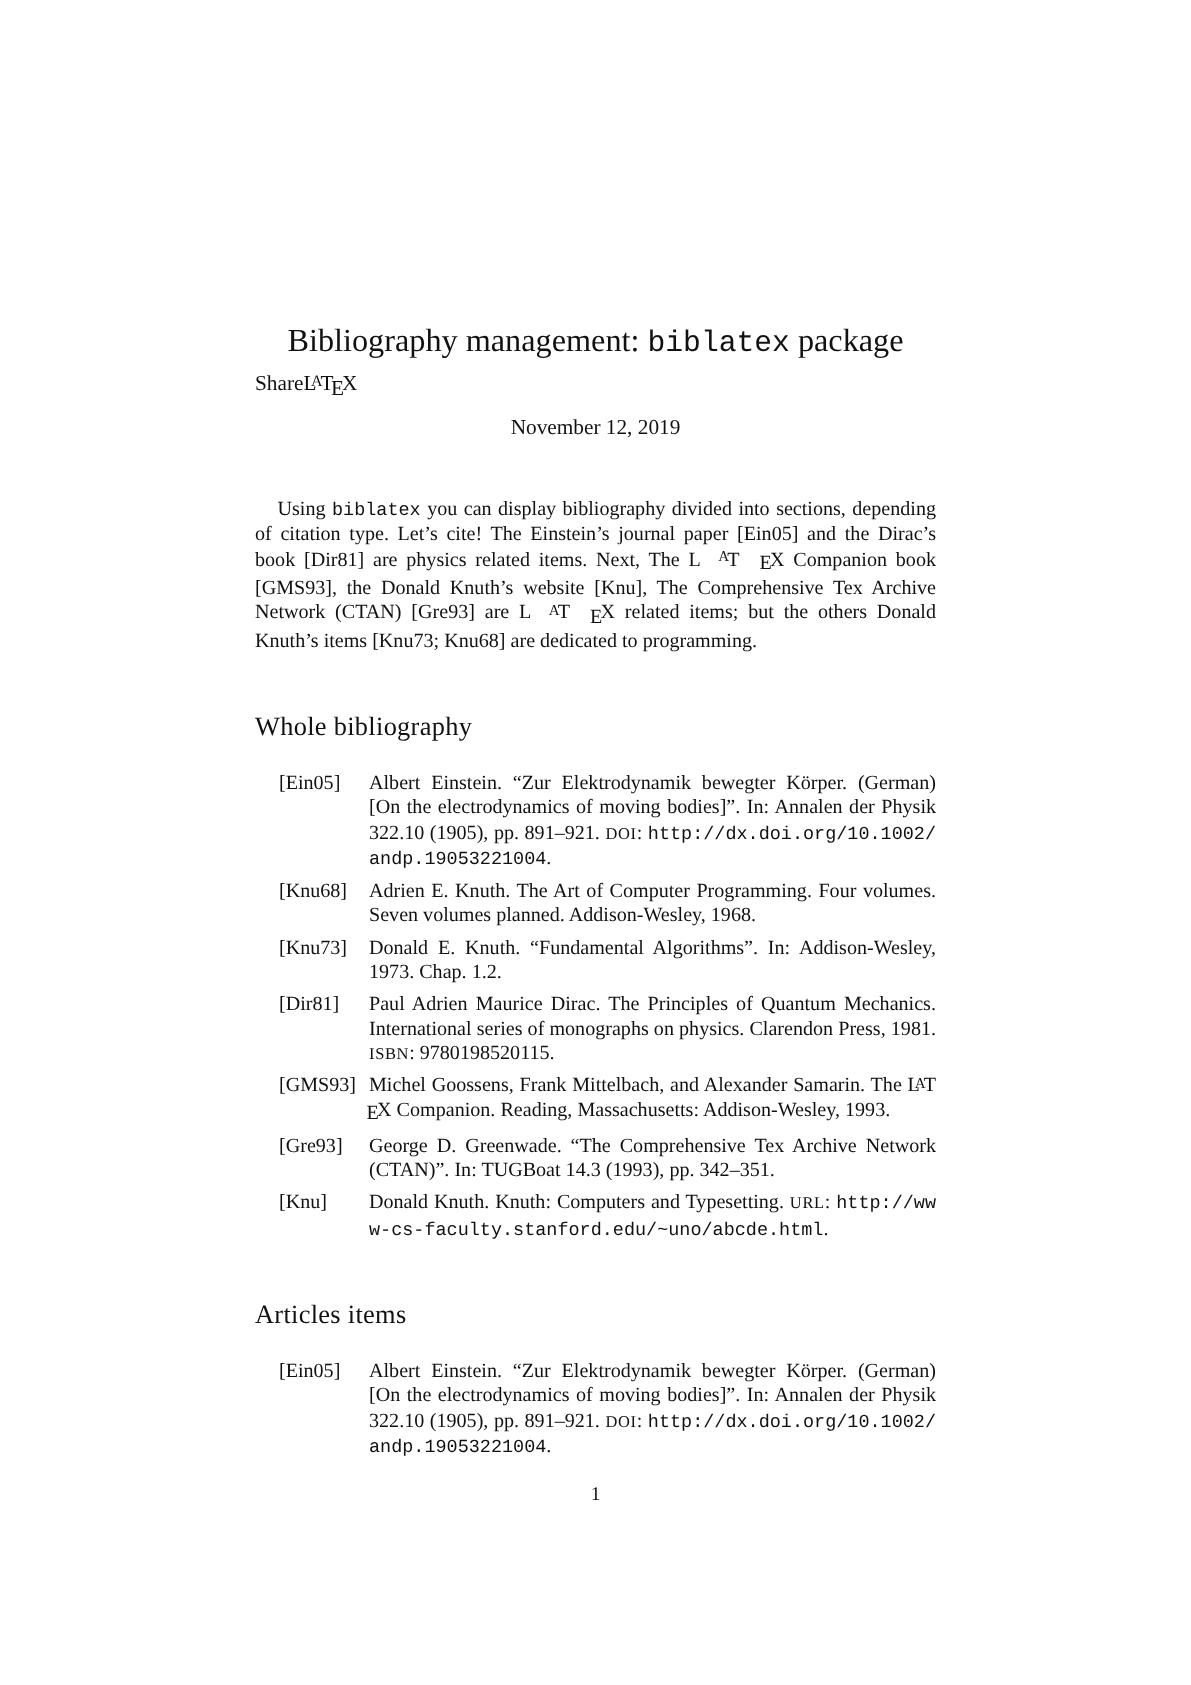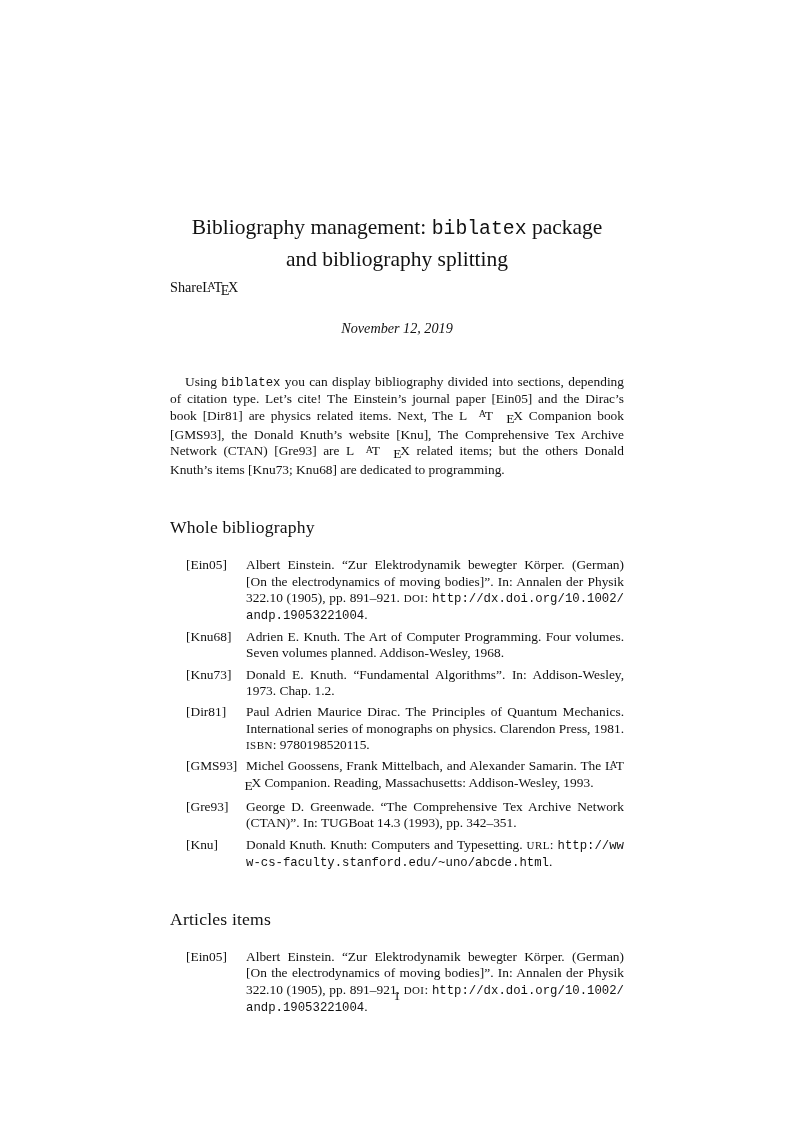--- a/index.html
+++ b/index.html
@@ -12,21 +12,21 @@
     color: #111111;
     font-family: "Liberation Serif", "DejaVu Serif", serif;
     font-size: 13.4px;
     line-height: 1.22;
     overflow: hidden;
     box-sizing: border-box;
     padding: 212px 170px 0 170px;
   }
   .title { text-align: center; font-size: 21.5px; line-height: 1.45; }
   .author { text-align: left; font-size: 14.2px; margin-top: 4px; }
-  .date   { text-align: center; font-size: 14.2px; margin-top: 21px; font-style: italic; }
+  .date   { text-align: center; font-size: 14.2px; margin-top: 9px; }
   .intro {
     margin: 37px 0 0 0;
     text-align: justify;
     text-indent: 15px;
     hyphens: auto;
   }
   h2.section-title {
     font-size: 17.6px;
     font-weight: normal;
     margin: 38px 0 19px 0;
@@ -51,21 +51,20 @@
   .lx-a { display: inline-block; font-size: 0.75em; vertical-align: 0.26em; margin-left: -0.34em; margin-right: -0.13em; }
   .lx-e { display: inline-block; vertical-align: -0.21em; margin-left: -0.12em; margin-right: -0.09em; }
 </style>
 </head>
 <body>
 
 <div class="page">
 
   <div class="title">
     <div><span>Bibliography management: </span><span class="m">biblatex</span><span> package</span></div>
-    <div>and bibliography splitting</div>
   </div>
 
   <div class="author"><span>Share</span><span>L<span class="lx-a">A</span>T<span class="lx-e">E</span>X</span></div>
 
   <div class="date">November 12, 2019</div>
 
   <p class="intro"><span>Using </span><span class="m">biblatex</span><span> you can display bibliography divided into sections, depending of citation type. Let’s cite! The Einstein’s journal paper [Ein05] and the Dirac’s book [Dir81] are physics related items. Next, </span><span class="i">The </span><span class="i">L<span class="lx-a">A</span>T<span class="lx-e">E</span>X</span><span class="i"> Companion</span><span> book [GMS93], the Donald Knuth’s website [Knu], </span><span class="i">The Comprehensive Tex Archive Network</span><span> (CTAN) [Gre93] are </span><span>L<span class="lx-a">A</span>T<span class="lx-e">E</span>X</span><span> related items; but the others Donald Knuth’s items [Knu73; Knu68] are dedicated to programming.</span></p>
 
   <div id="sections">
       <h2 class="section-title">Whole bibliography</h2>

